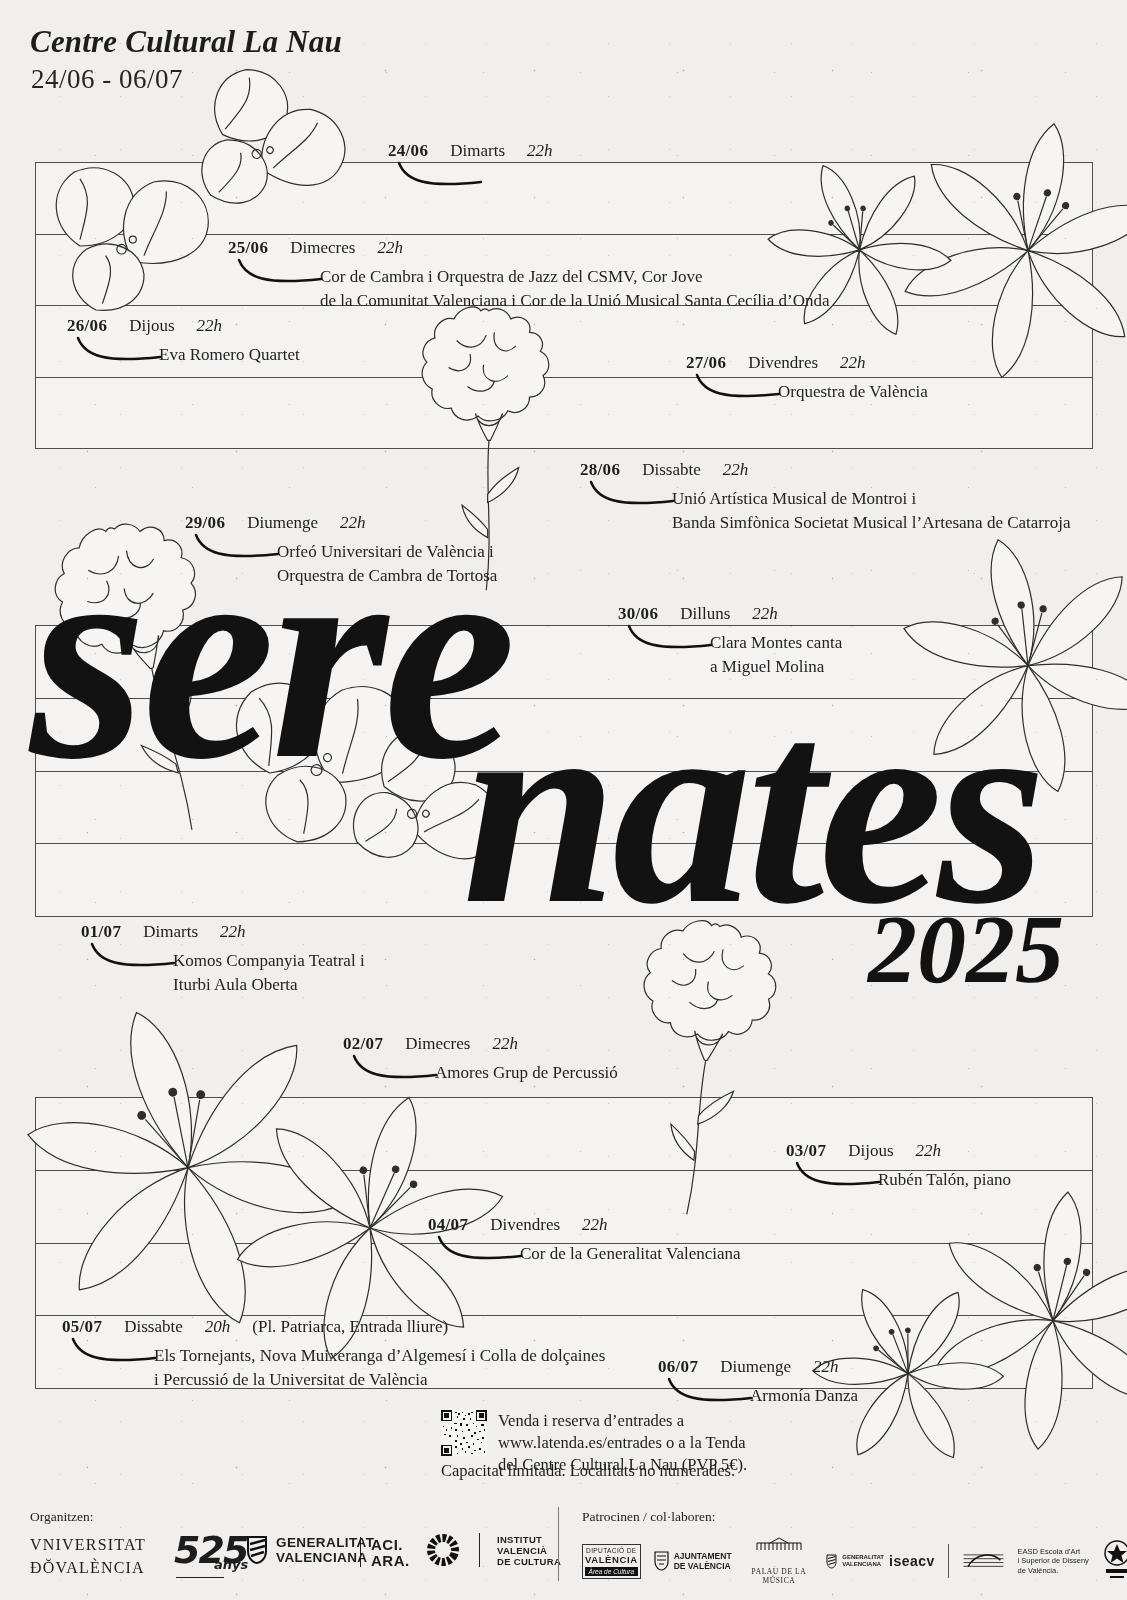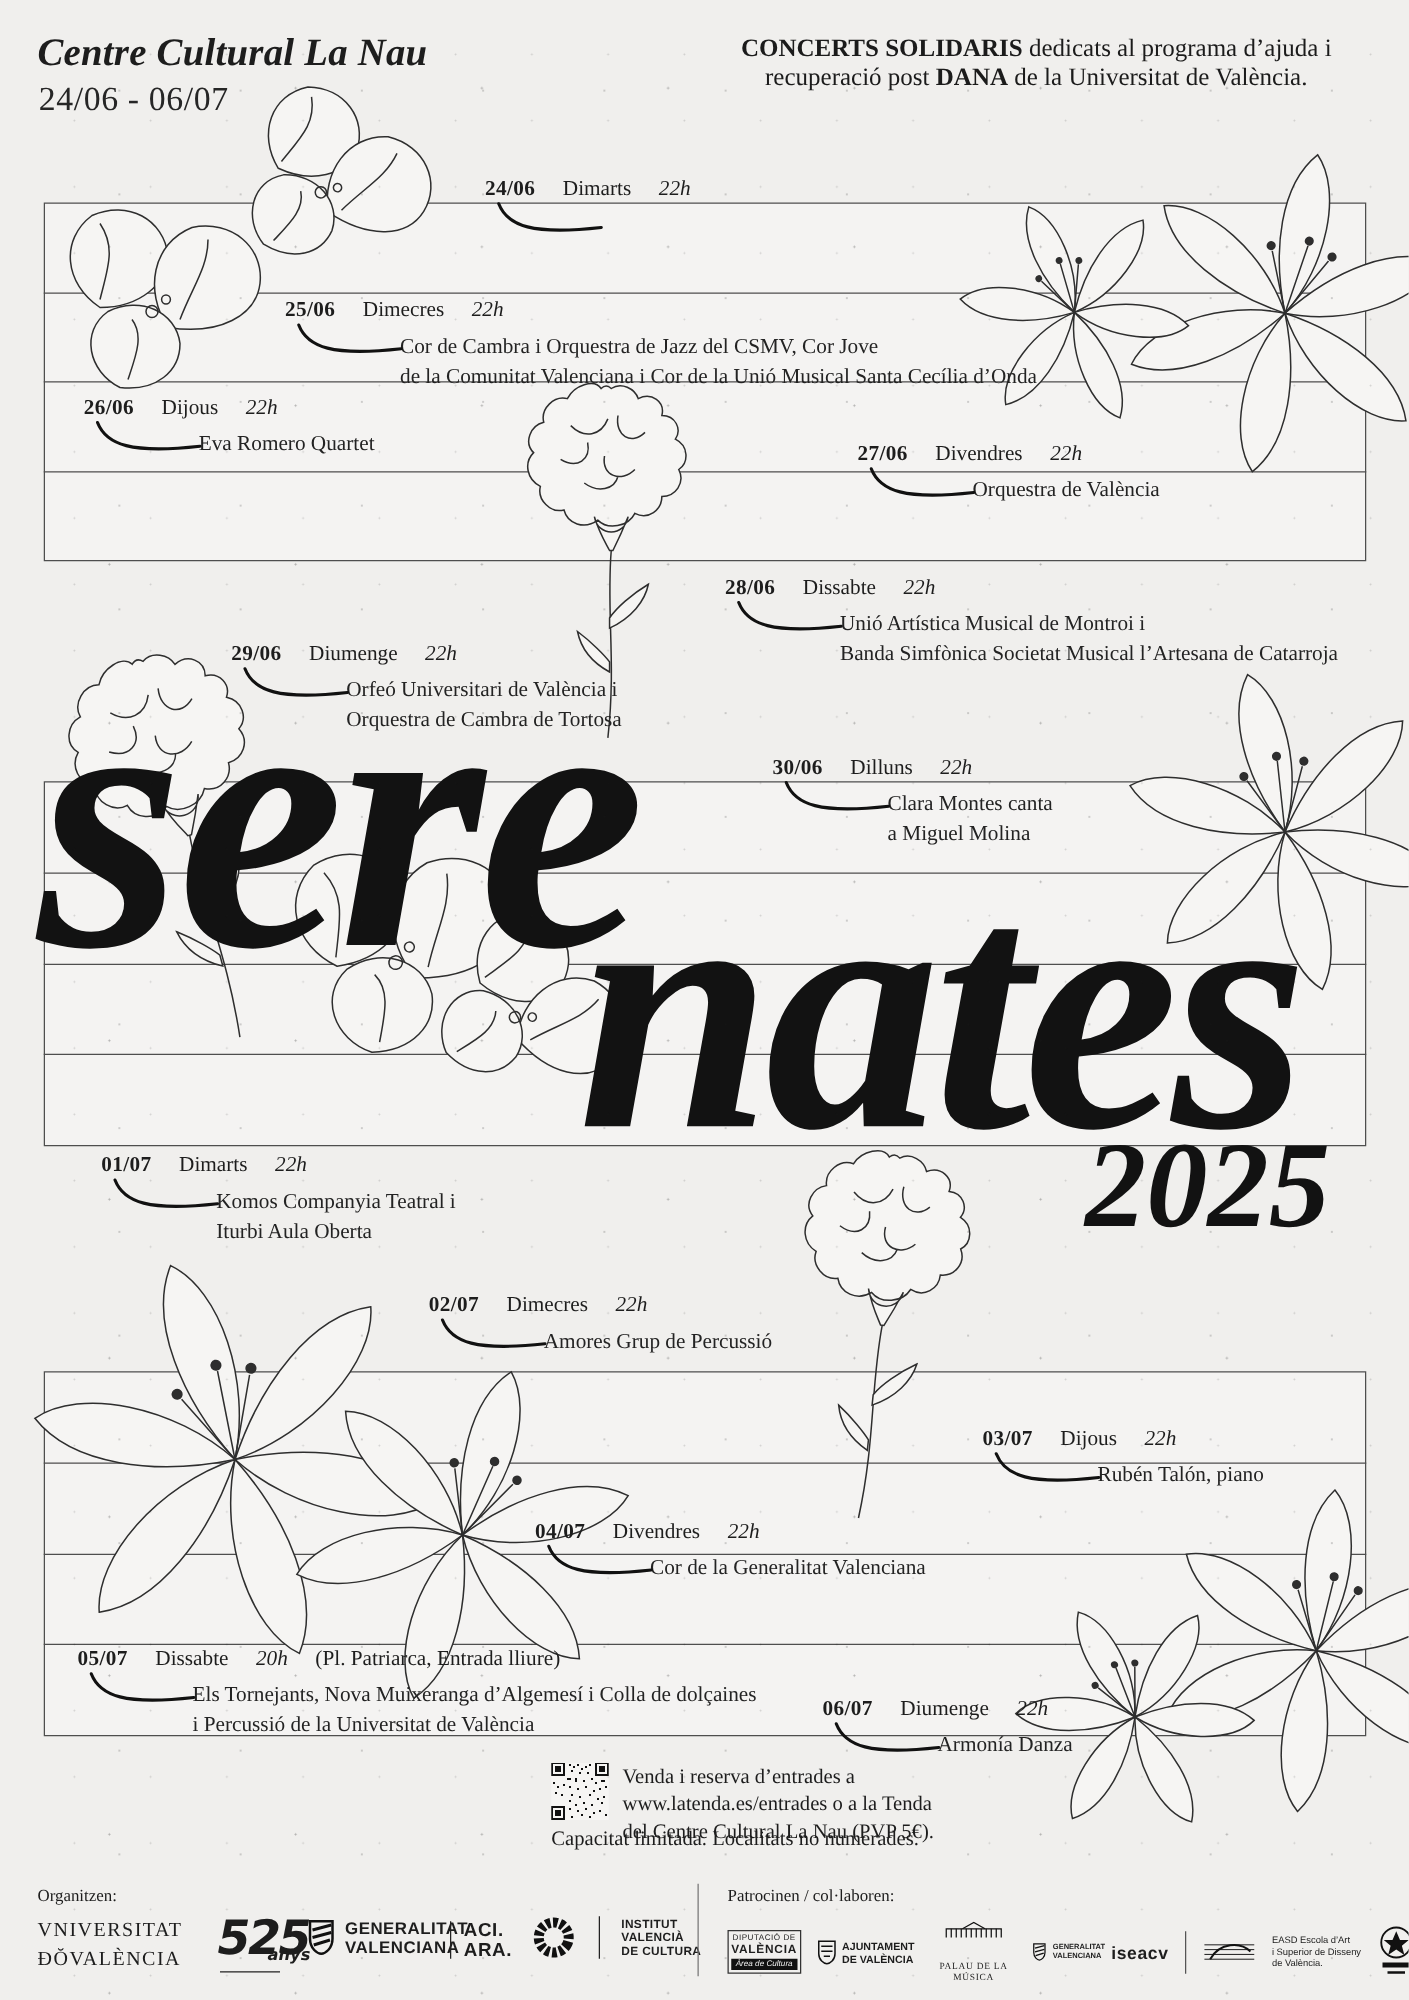--- a/index.html
+++ b/index.html
@@ -167,24 +167,20 @@
     <use href="#f-lily" transform="translate(130,30) scale(1.9) rotate(10 70 74)"></use>
     <use href="#f-lily" transform="translate(20,120) scale(1.4) rotate(-25 70 74)"></use>
   </svg>
 
   <div class="big" id="t1">sere</div>
   <div class="big" id="t2">nates</div>
   <div class="big" id="t3">2025</div>
 
   <div class="hdr-venue">Centre Cultural La Nau</div>
   <div class="hdr-dates">24/06 - 06/07</div>
-  <div class="tagline">
-    <b>CONCERTS SOLIDARIS</b><span> dedicats al programa d’ajuda i</span><br>
-    <span>recuperació post </span><b>DANA</b><span> de la Universitat de València.</span>
-  </div>
 
   <div class="event" style="left:388px;top:140px;">
     <div class="date-row">
       <span class="e-date">24/06</span>
       <span class="e-day">Dimarts</span>
       <span class="e-time">22h</span>
     </div>
     <svg class="swash" width="88" height="30" viewBox="0 0 88 30">
         <path d="M3,2 C10,20 30,27 85,21" fill="none" stroke="#111" stroke-width="2.5" stroke-linecap="round"></path>
       </svg>

